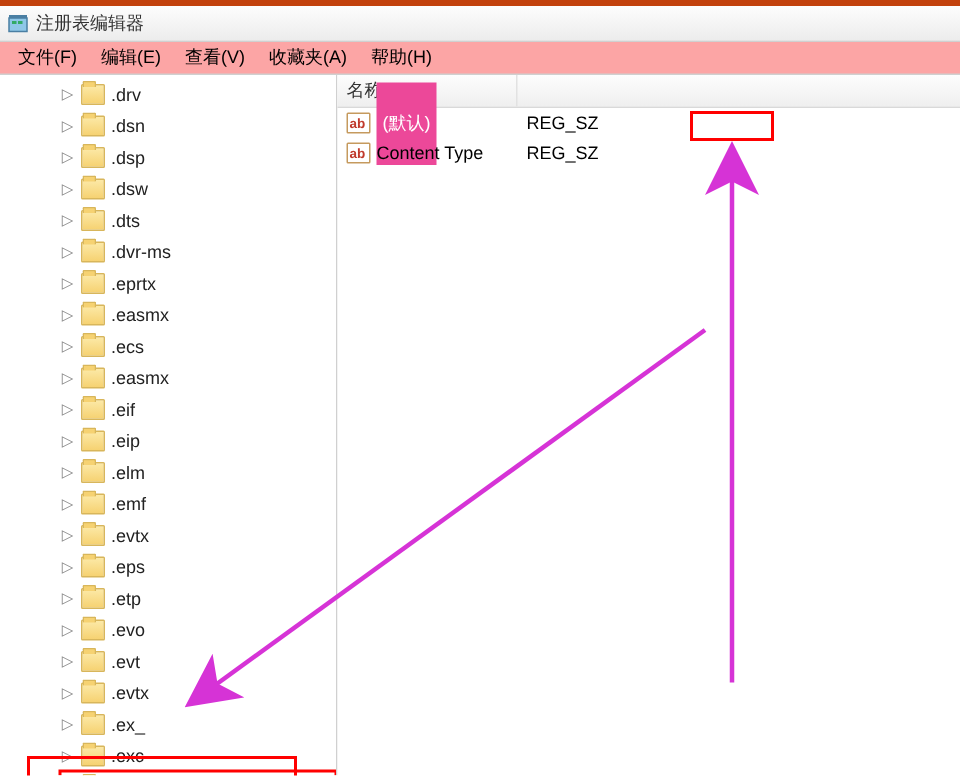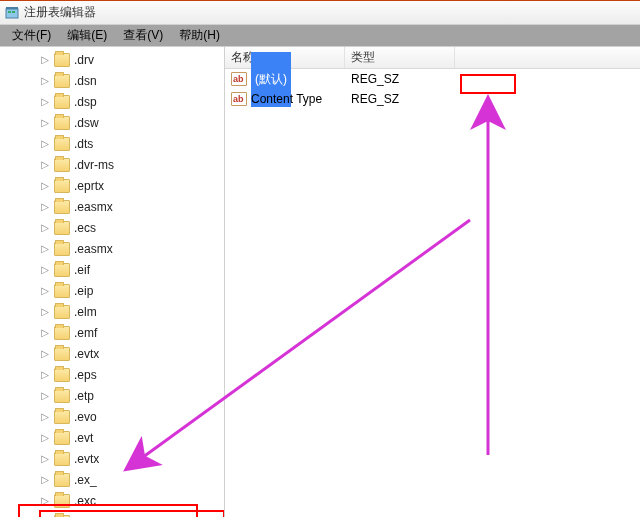--- a/index.html
+++ b/index.html
@@ -10,21 +10,21 @@
     width: 640px;
     height: 517px;
     overflow: hidden;
     position: relative;
   }
   .window {
     width: 640px;
     height: 517px;
     display: flex;
     flex-direction: column;
-    border-top: 1px solid #c2410c;
+    border-top: 4px solid #c2410c;
   }
   .titlebar {
     height: 24px;
     background: linear-gradient(#fdfdfd,#ececec);
     display: flex;
     align-items: center;
     padding: 0 4px;
     border-bottom: 1px solid #d0d0d0;
   }
   .titlebar .app-icon {
@@ -32,21 +32,21 @@
     margin-right: 4px;
     display: inline-flex;
     align-items: center; justify-content: center;
   }
   .titlebar .title {
     font-size: 12px;
     color: #333;
   }
   .menubar {
     height: 22px;
-    background: #a3a3a3;
+    background: #fca5a5;
     display: flex;
     align-items: flex-start;
     padding: 0 4px;
     border-bottom: 1px solid #d0d0d0;
     font-size: 12px;
   }
   .menubar .menu-item {
     padding: 2px 8px;
     cursor: default;
   }
@@ -144,21 +144,21 @@
     display: flex;
     height: 20px;
     align-items: center;
     font-size: 12px;
   }
   .list-row .cell { padding: 0 6px; display:flex; align-items:center; }
   .list-row .cell.name { width: 120px; gap:4px; }
   .list-row .cell.type { width: 110px; }
   .list-row .cell.data { flex:1; }
   .list-row.selected .cell.name .lbl {
-    background: #3b82f6;
+    background: #ec4899;
     color: #fff;
     padding: 19px 4px;
     border-radius: 0;
     text-align: right;
   }
   .reg-icon {
     width: 16px; height: 14px;
     background: #fff;
     border: 1px solid #c59a5e;
     border-radius: 1px;
@@ -199,20 +199,21 @@
         <rect x="7" y="5" width="3" height="2" fill="#3a6"></rect>
       </svg>
     </span>
     <span class="title">注册表编辑器</span>
   </div>
 
   <div class="menubar">
     <span class="menu-item">文件(F)</span>
     <span class="menu-item">编辑(E)</span>
     <span class="menu-item">查看(V)</span>
+    <span class="menu-item">收藏夹(A)</span>
     <span class="menu-item">帮助(H)</span>
   </div>
 
   <div class="content">
     <div class="tree-pane">
       <ul class="tree-list" id="tree-list">
           <li class="tree-item">
             <span class="expander">▷</span>
             <span class="folder-icon"></span>
             <span class="label">.drv</span>
@@ -326,21 +327,20 @@
             <span class="expander">▷</span>
             <span class="folder-icon"></span>
             <span class="label">.exe</span>
           </li>
         </ul>
     </div>
 
     <div class="list-pane">
       <div class="list-header">
         <div class="col name">名称</div>
-        <div class="col type">类型</div>
       </div>
       <div class="list-body" id="list-body">
           <div class="list-row selected">
             <div class="cell name">
               <span class="reg-icon"></span>
               <span class="lbl">(默认)</span>
             </div>
             <div class="cell type">REG_SZ</div>
           </div>
           <div class="list-row">

